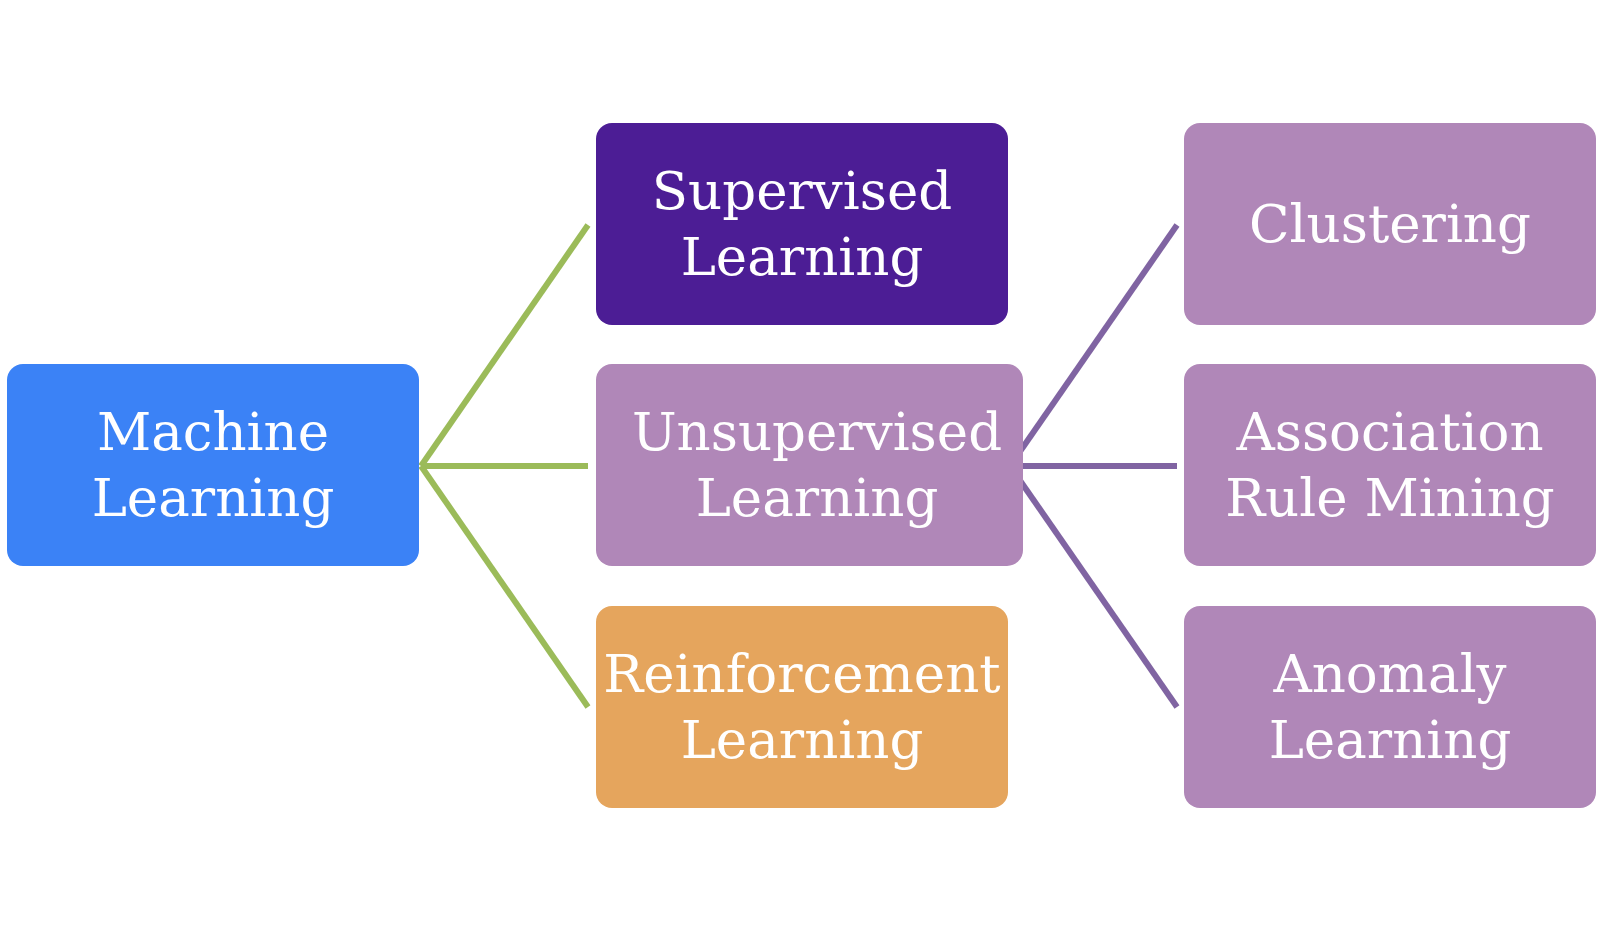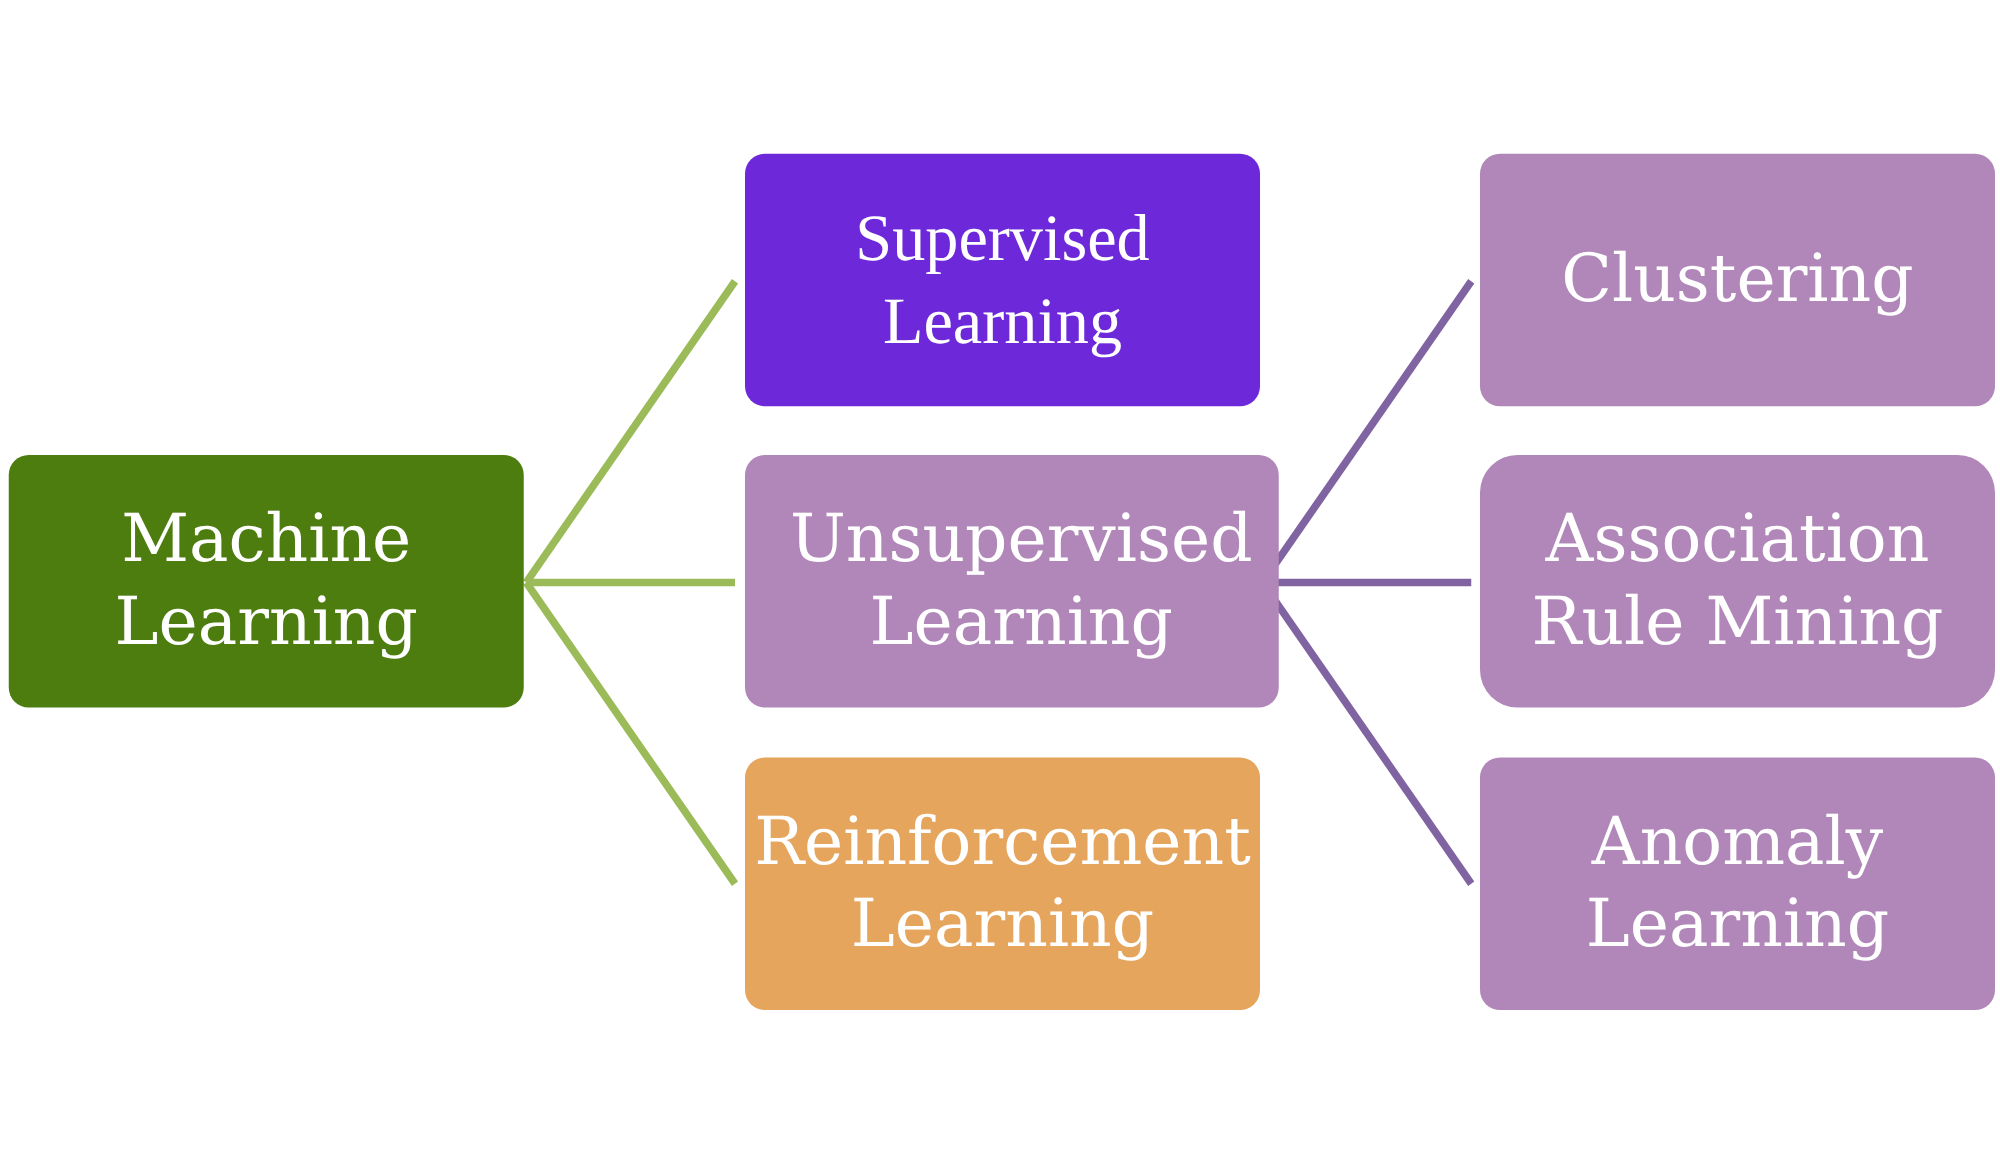--- a/index.html
+++ b/index.html
@@ -20,39 +20,39 @@
 
 <svg class="links" xmlns="http://www.w3.org/2000/svg">
   <line id="e0" x1="421" y1="466" x2="588" y2="225" stroke-width="6" stroke="#9bbb59"></line>
   <line id="e1" x1="421" y1="466" x2="588" y2="466" stroke-width="6" stroke="#9bbb59"></line>
   <line id="e2" x1="421" y1="466" x2="588" y2="707" stroke-width="6" stroke="#9bbb59"></line>
   <line id="e3" x1="1010" y1="466" x2="1177" y2="225" stroke-width="6" stroke="#8064a2"></line>
   <line id="e4" x1="1010" y1="466" x2="1177" y2="466" stroke-width="6" stroke="#8064a2"></line>
   <line id="e5" x1="1010" y1="466" x2="1177" y2="707" stroke-width="6" stroke="#8064a2"></line>
 </svg>
 
-<div class="node" id="n-root" style="background: #4d7c0f;">
+<div class="node" id="n-root" style="background: #3b82f6;">
   <span>Machine
 Learning</span>
 </div>
-<div class="node" id="n-sup" style="background: #6d28d9; font-family: Liberation Serif, serif;">
+<div class="node" id="n-sup" style="background: #4c1d95;">
   <span>Supervised
 Learning</span>
 </div>
 <div class="node" id="n-unsup" style="background: rgb(176, 135, 184); padding-left: 15px;">
   <span>Unsupervised
 Learning</span>
 </div>
 <div class="node" id="n-rein" style="background: rgb(229, 165, 93);">
   <span>Reinforcement
 Learning</span>
 </div>
 <div class="node" id="n-clus" style="background: rgb(176, 135, 184);">
   <span>Clustering</span>
 </div>
-<div class="node" id="n-assoc" style="background: rgb(176, 135, 184); border-radius: 30px;">
+<div class="node" id="n-assoc" style="background: rgb(176, 135, 184);">
   <span>Association
 Rule Mining</span>
 </div>
 <div class="node" id="n-anom" style="background: rgb(176, 135, 184);">
   <span>Anomaly
 Learning</span>
 </div>
 
 </body></html>

